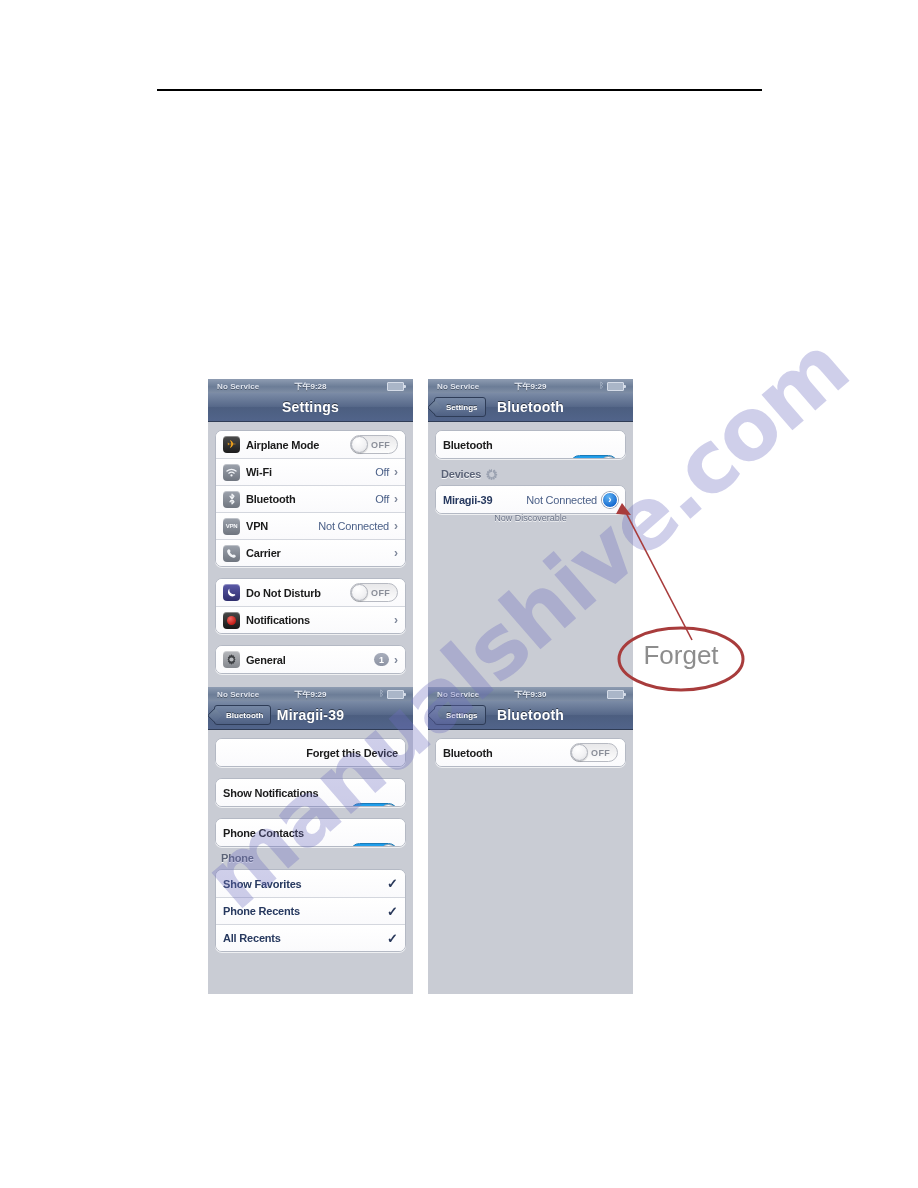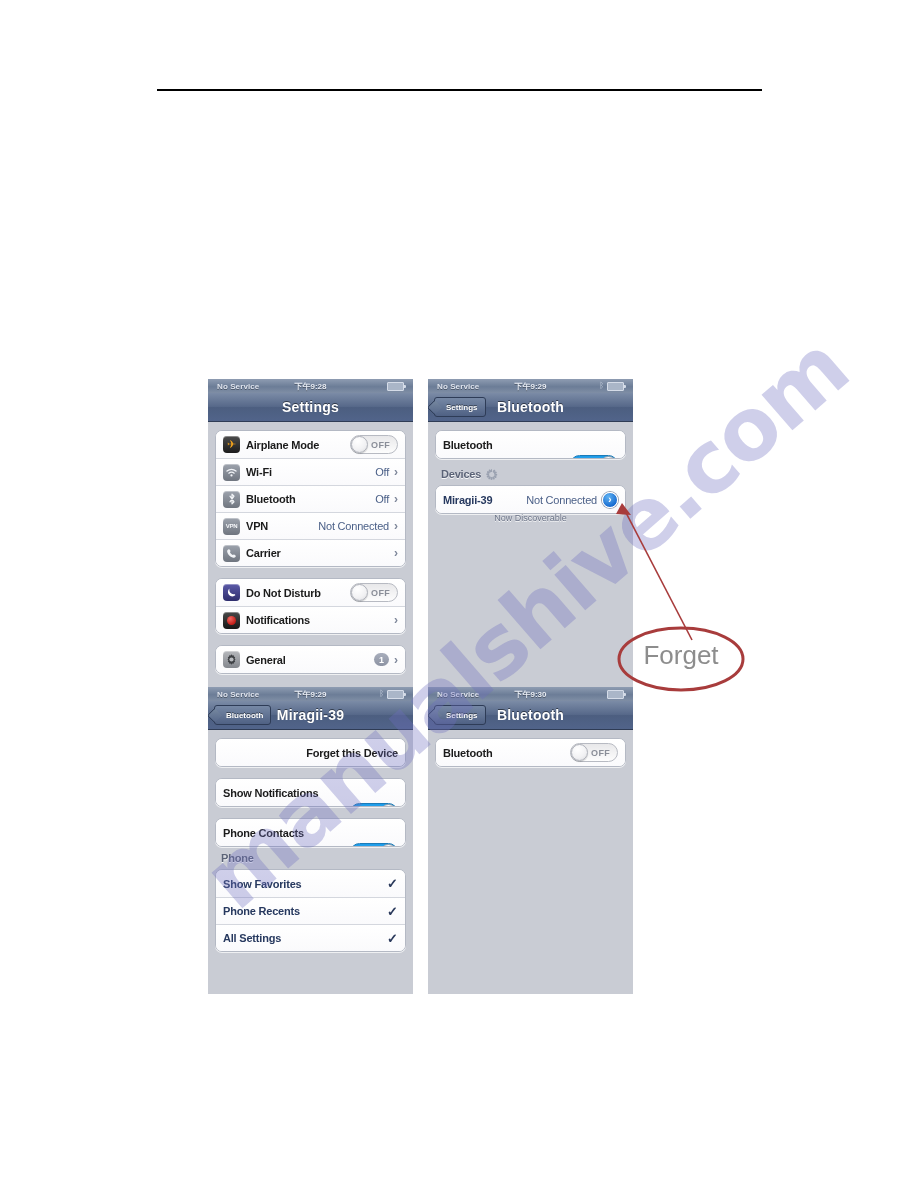--- a/index.html
+++ b/index.html
@@ -611,21 +611,21 @@
           <span class="check">✓</span>
         </span>
       </div>
       <div class="row">
         <span class="row-label blue">Phone Recents</span>
         <span class="row-right">
           <span class="check">✓</span>
         </span>
       </div>
       <div class="row">
-        <span class="row-label blue">All Settings</span>
+        <span class="row-label blue">All Recents</span>
         <span class="row-right">
           <span class="check">✓</span>
         </span>
       </div>
     </div>
 
   </div>
 </div>
 
 <div class="phone right row2">

